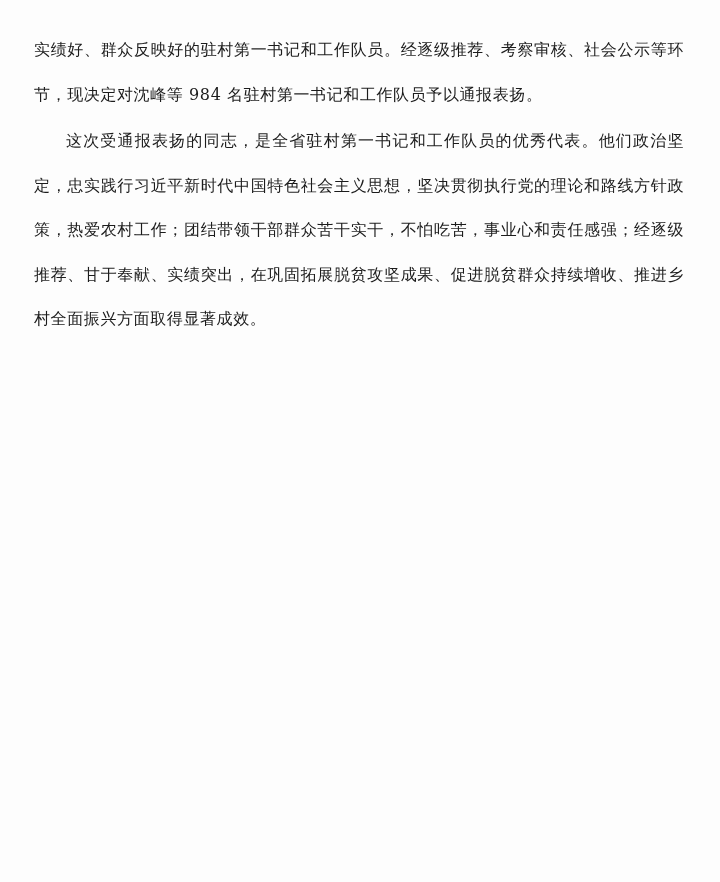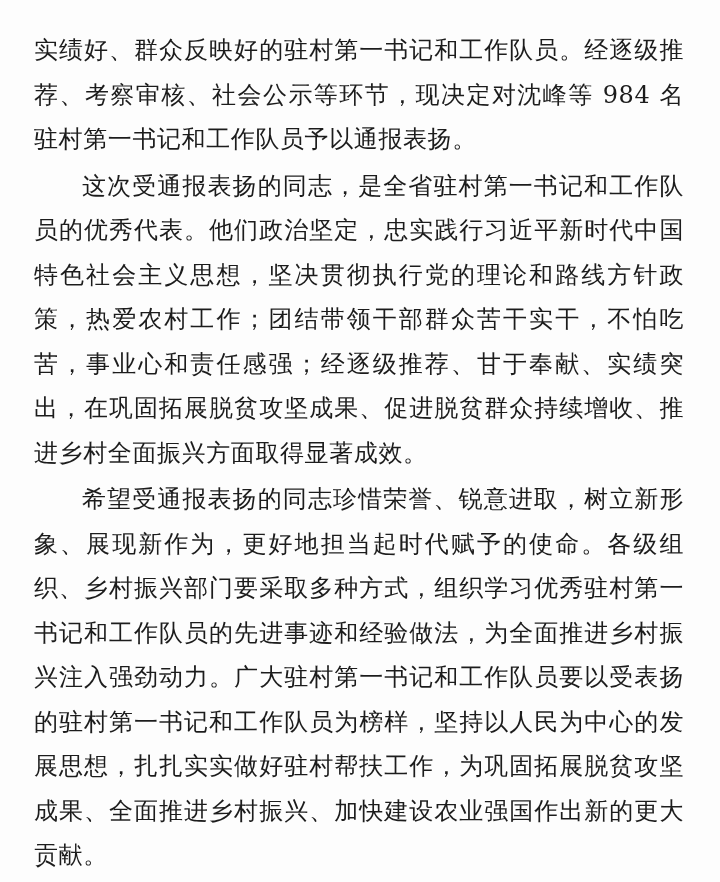--- a/index.html
+++ b/index.html
@@ -15,21 +15,21 @@
     overflow: hidden;
     font-family: "DejaVu Serif", "Liberation Serif", serif;
     color: #1a1a1a;
   }
   .doc-body {
     padding: 28px 36px 0 34px;
     box-sizing: border-box;
   }
   .para {
     margin: 0 0 2px 0;
-    font-size: 24px;
+    font-size: 16px;
     line-height: 44.5px;
     text-align: justify;
     text-justify: inter-ideograph;
     letter-spacing: 0.6px;
     color: #1c1c1c;
     font-weight: 400;
     -webkit-font-smoothing: antialiased;
   }
   .para.indent {
     text-indent: 2em;
@@ -38,15 +38,14 @@
     margin-bottom: 0;
   }
 </style>
 </head>
 <body>
 
 <div class="page">
   <div class="doc-body">
     <p class="para">实绩好、群众反映好的驻村第一书记和工作队员。经逐级推荐、考察审核、社会公示等环节，现决定对沈峰等 984 名驻村第一书记和工作队员予以通报表扬。</p>
     <p class="para indent">这次受通报表扬的同志，是全省驻村第一书记和工作队员的优秀代表。他们政治坚定，忠实践行习近平新时代中国特色社会主义思想，坚决贯彻执行党的理论和路线方针政策，热爱农村工作；团结带领干部群众苦干实干，不怕吃苦，事业心和责任感强；经逐级推荐、甘于奉献、实绩突出，在巩固拓展脱贫攻坚成果、促进脱贫群众持续增收、推进乡村全面振兴方面取得显著成效。</p>
-    <p class="para indent">希望受通报表扬的同志珍惜荣誉、锐意进取，树立新形象、展现新作为，更好地担当起时代赋予的使命。各级组织、乡村振兴部门要采取多种方式，组织学习优秀驻村第一书记和工作队员的先进事迹和经验做法，为全面推进乡村振兴注入强劲动力。广大驻村第一书记和工作队员要以受表扬的驻村第一书记和工作队员为榜样，坚持以人民为中心的发展思想，扎扎实实做好驻村帮扶工作，为巩固拓展脱贫攻坚成果、全面推进乡村振兴、加快建设农业强国作出新的更大贡献。</p>
   </div>
 </div>
 
 </body></html>

